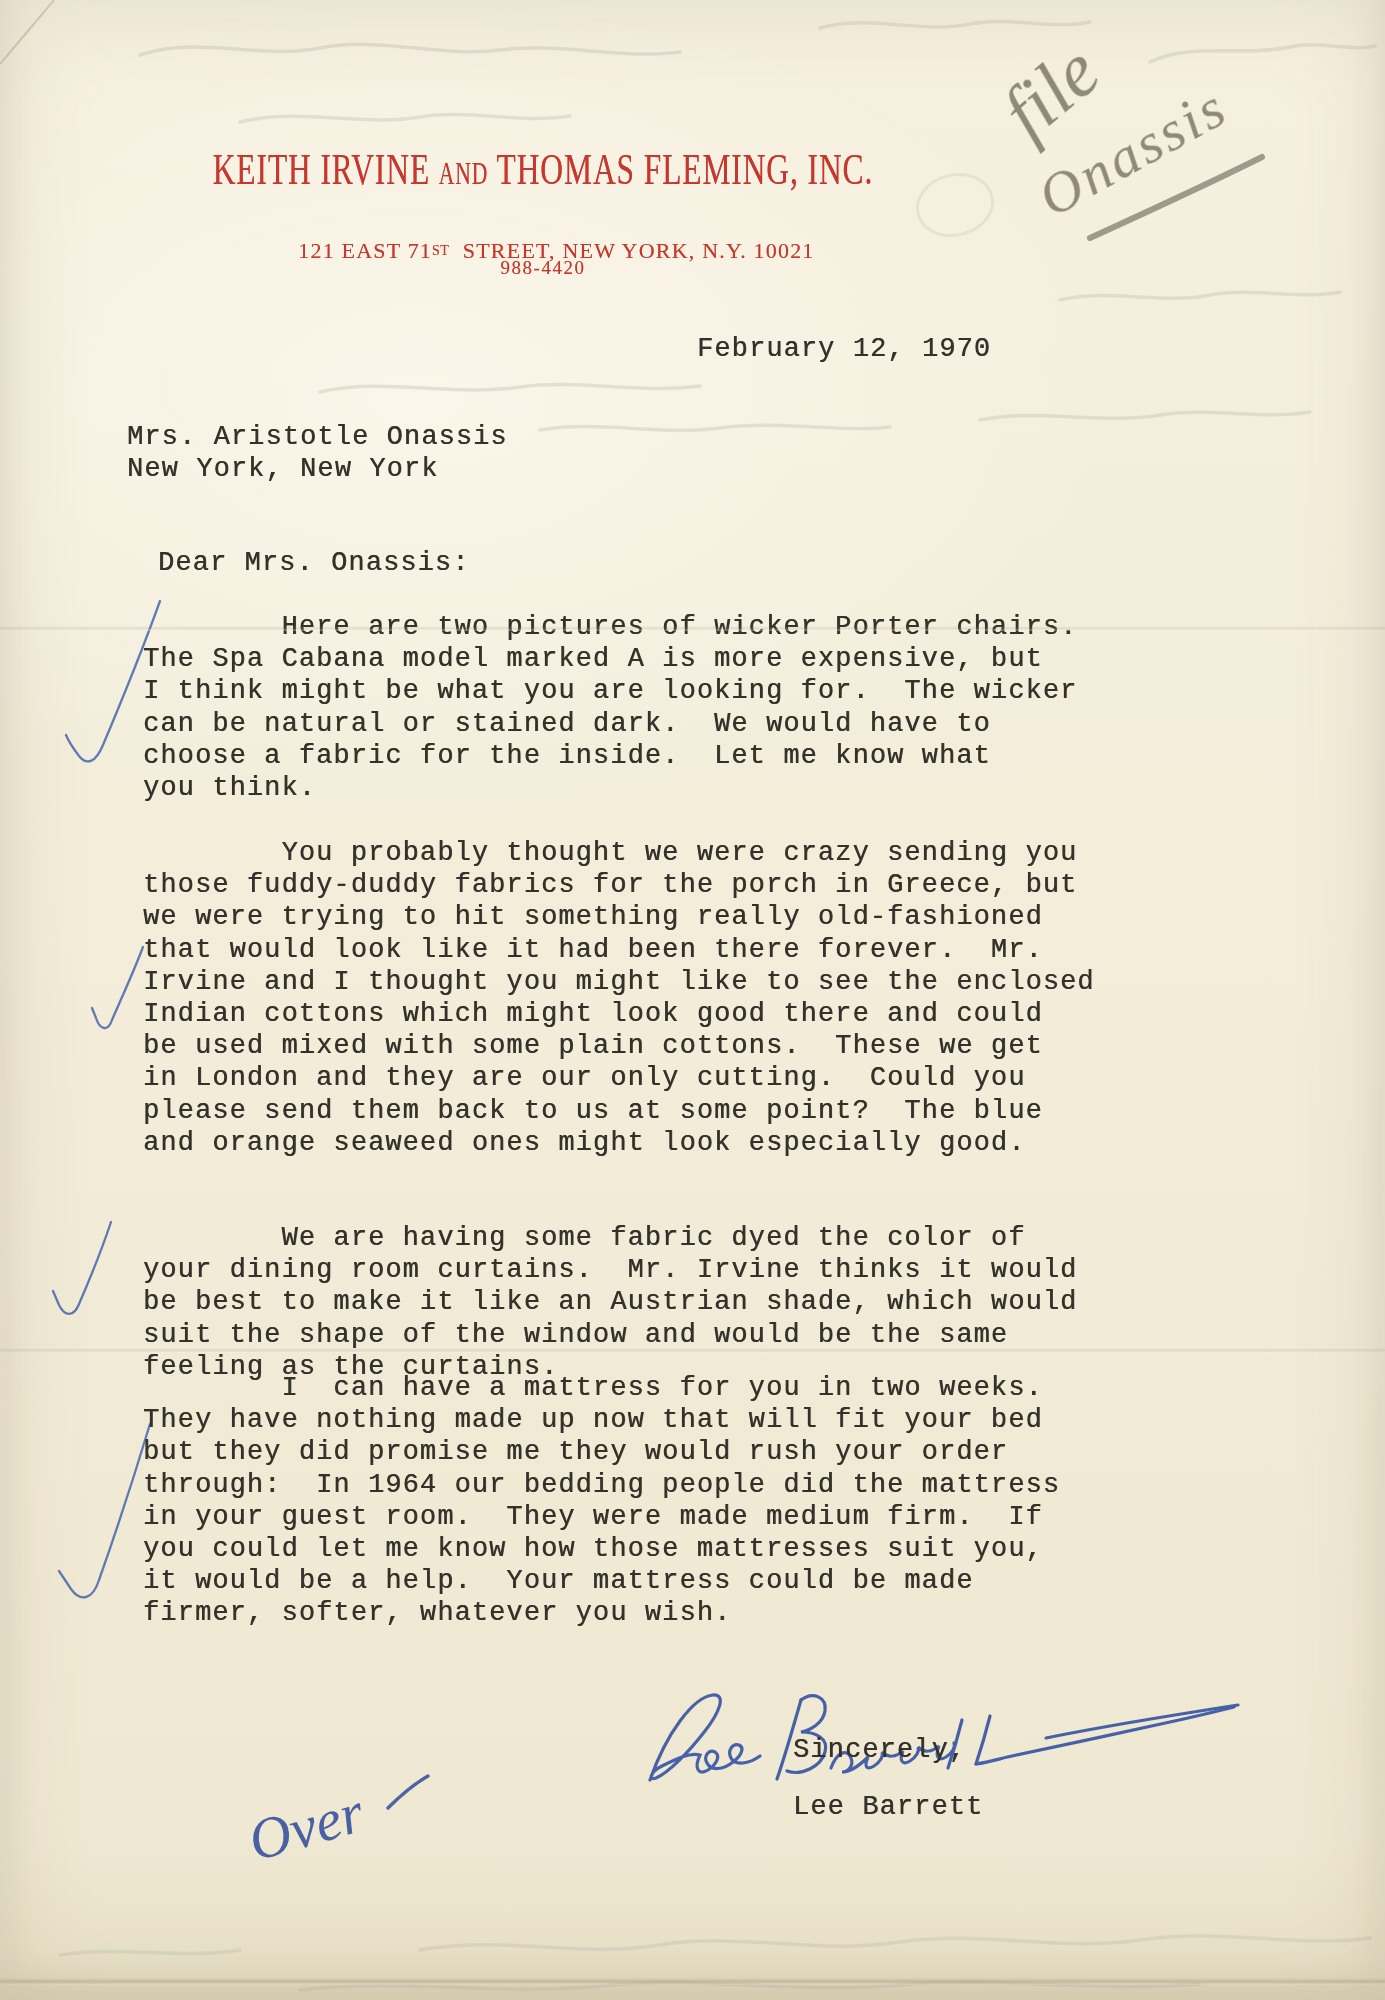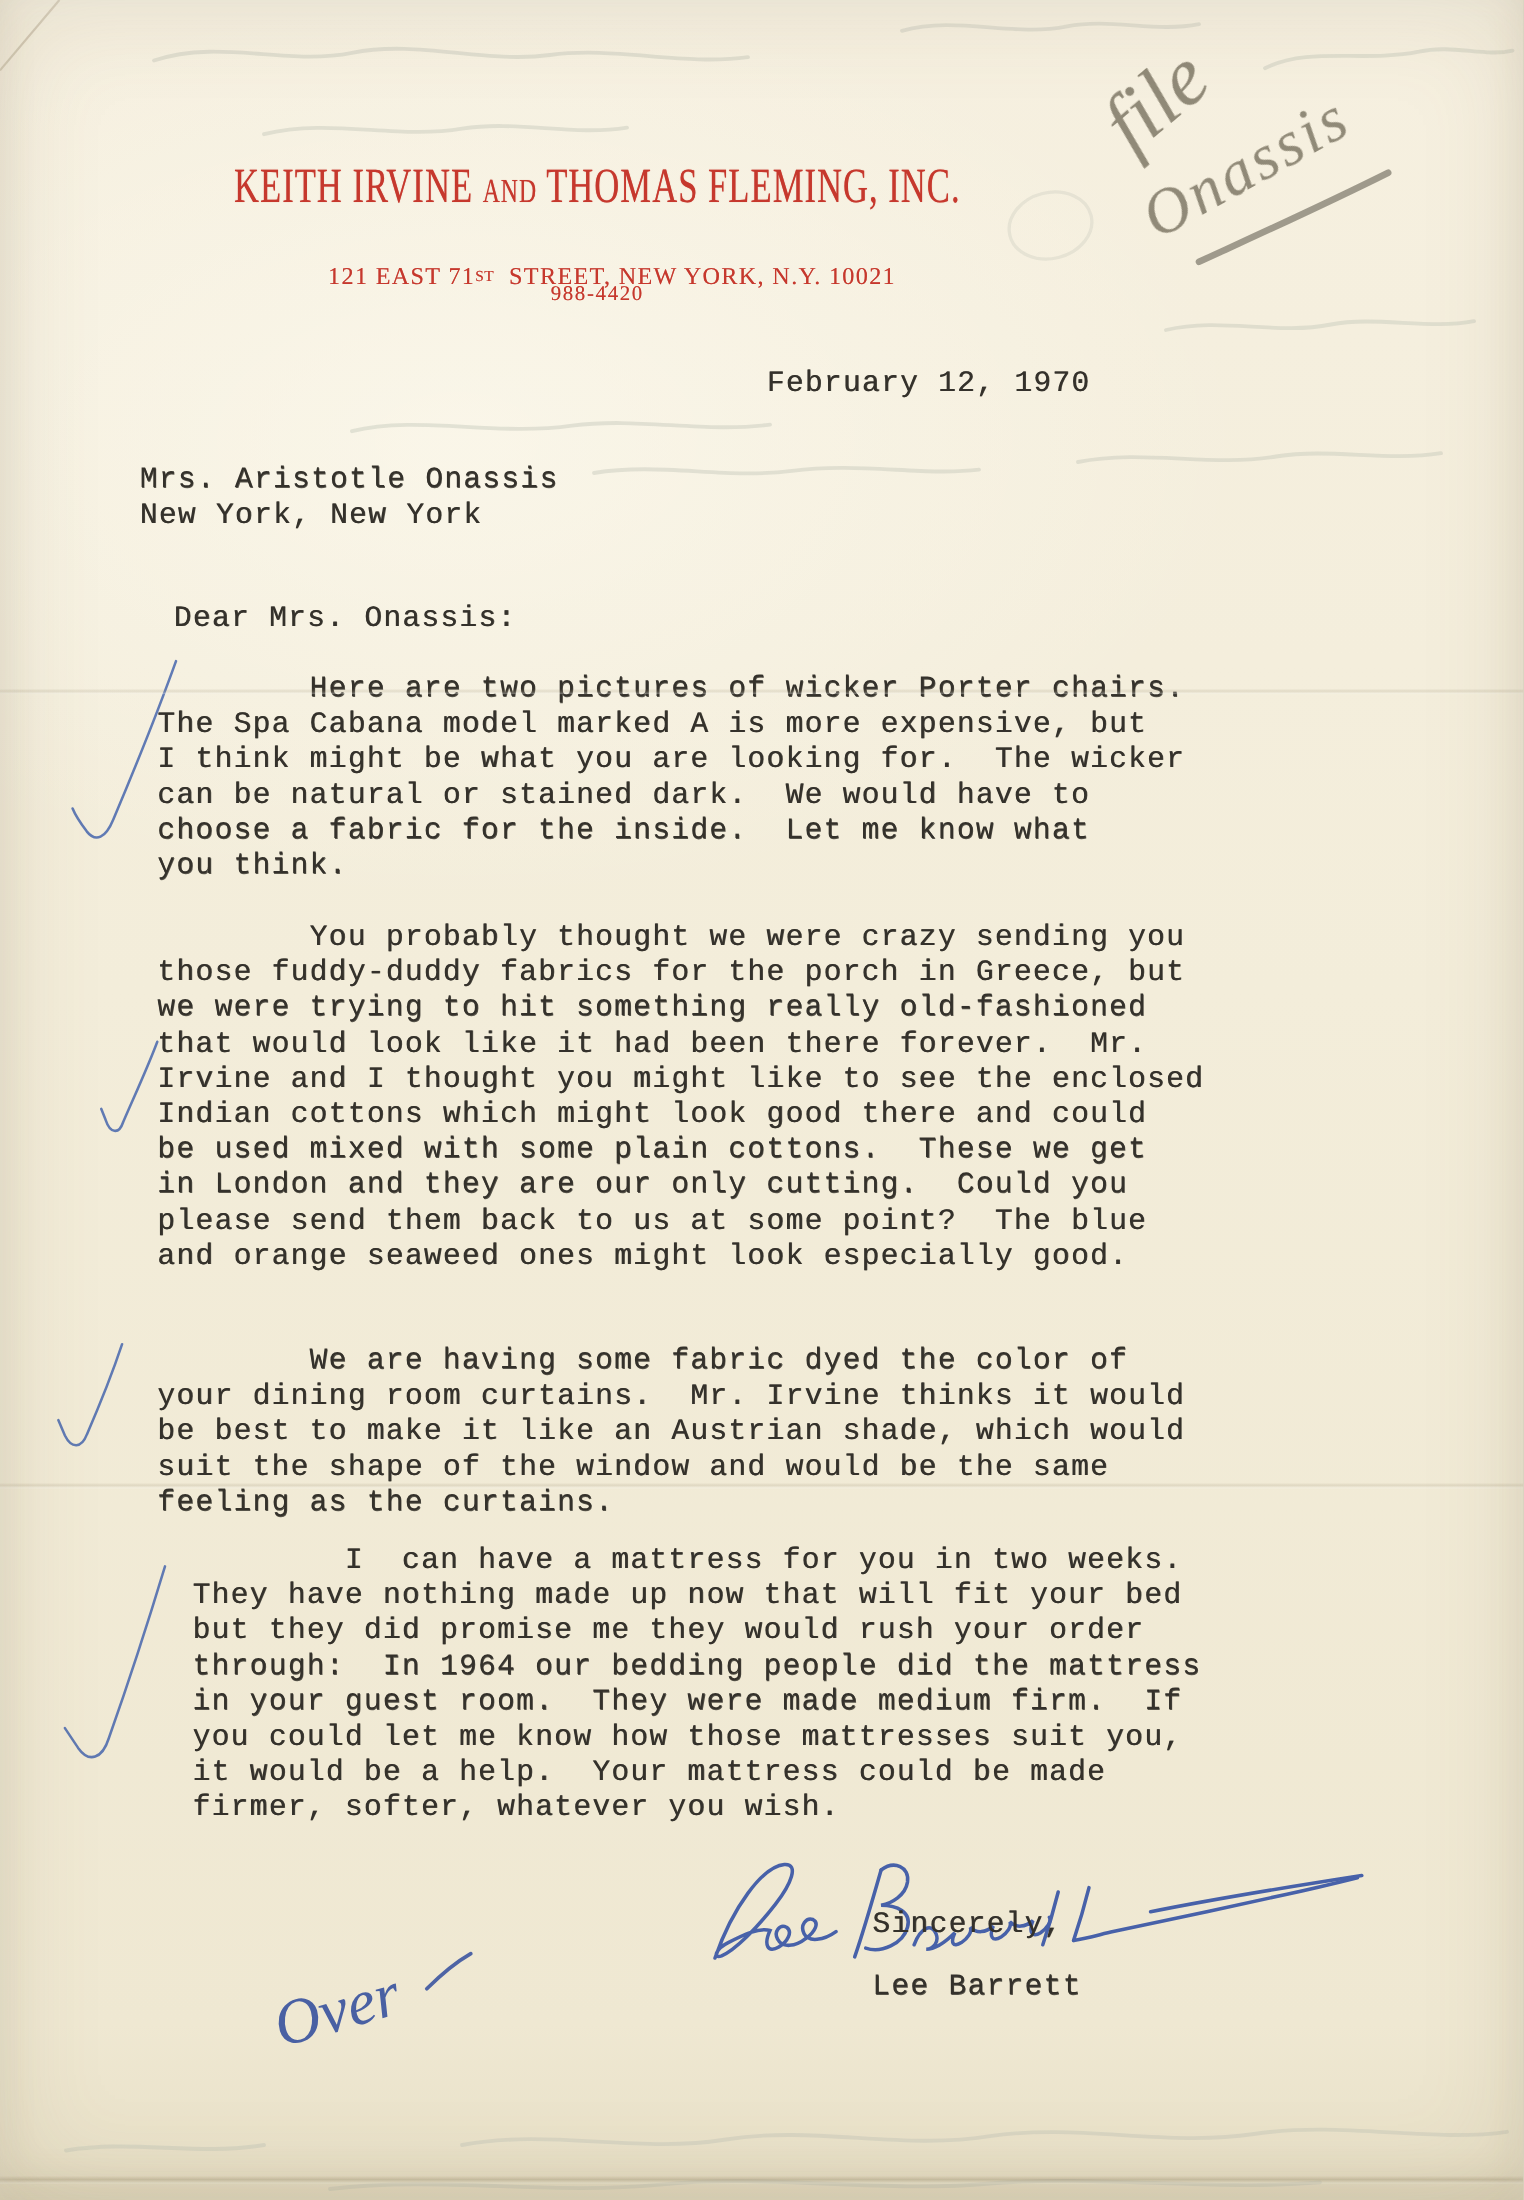--- a/index.html
+++ b/index.html
@@ -132,21 +132,21 @@
   </div>
 
   <div class="abs" style="left:143px;top:1187px;margin-top:35px;">
     <div class="type">        We are having some fabric dyed the color of</div>
     <div class="type">your dining room curtains.  Mr. Irvine thinks it would</div>
     <div class="type">be best to make it like an Austrian shade, which would</div>
     <div class="type">suit the shape of the window and would be the same</div>
     <div class="type">feeling as the curtains.</div>
   </div>
 
-  <div class="abs" style="left:143px;top:1403px;margin-left:32px;">
+  <div class="abs" style="left:143px;top:1372px;">
     <div class="type">        I  can have a mattress for you in two weeks.</div>
     <div class="type">They have nothing made up now that will fit your bed</div>
     <div class="type">but they did promise me they would rush your order</div>
     <div class="type">through:  In 1964 our bedding people did the mattress</div>
     <div class="type">in your guest room.  They were made medium firm.  If</div>
     <div class="type">you could let me know how those mattresses suit you,</div>
     <div class="type">it would be a help.  Your mattress could be made</div>
     <div class="type">firmer, softer, whatever you wish.</div>
   </div>
 

